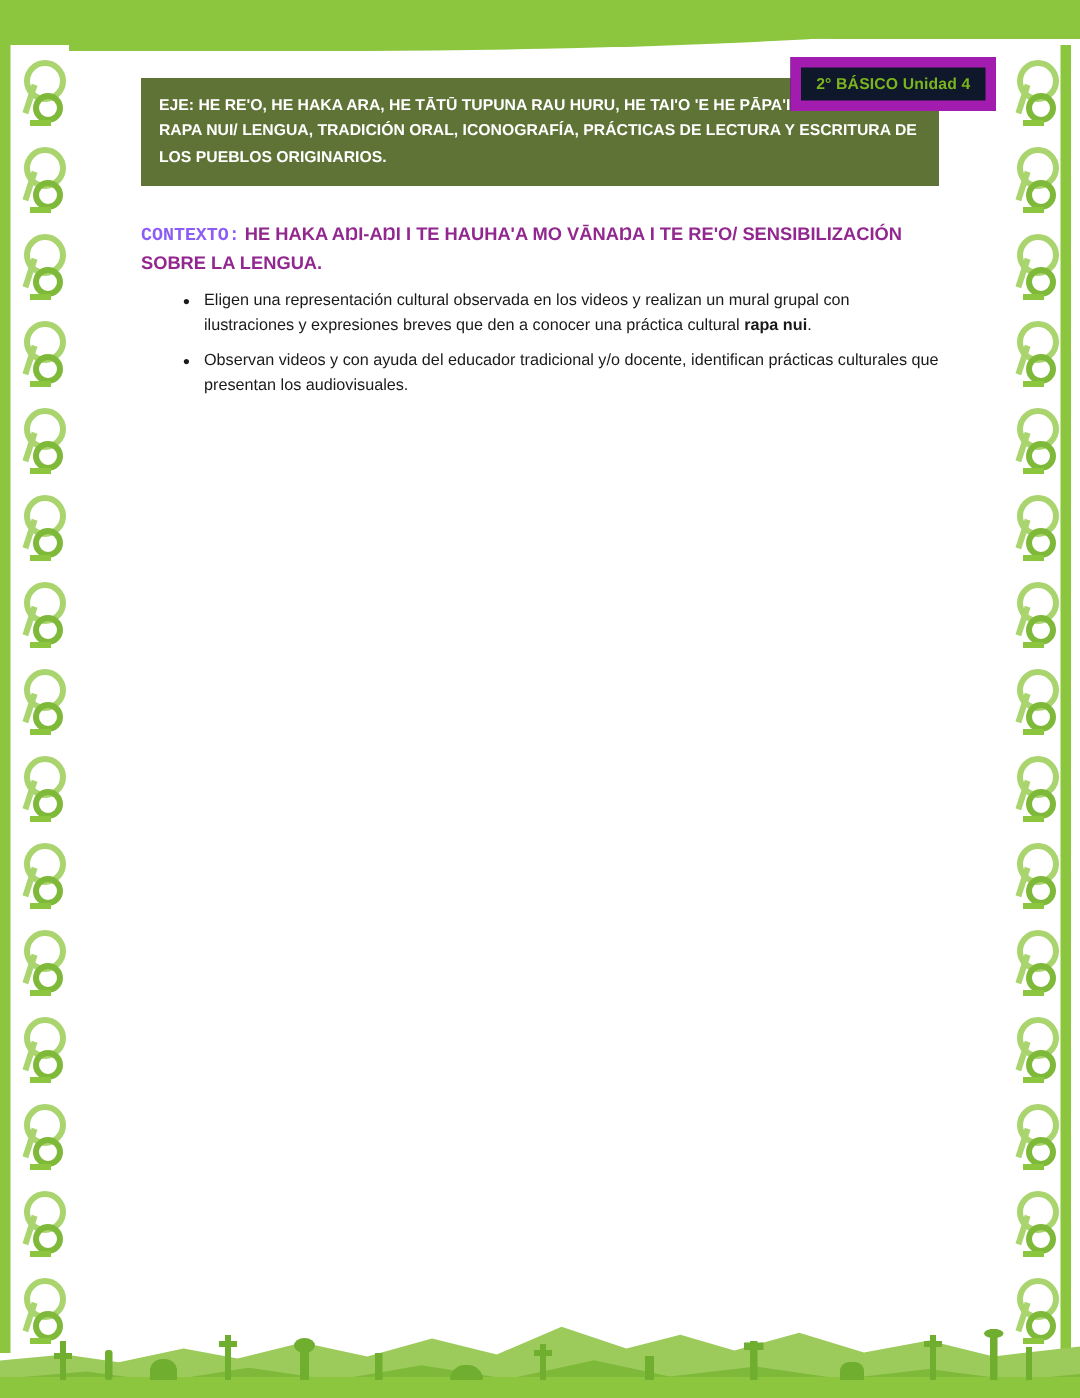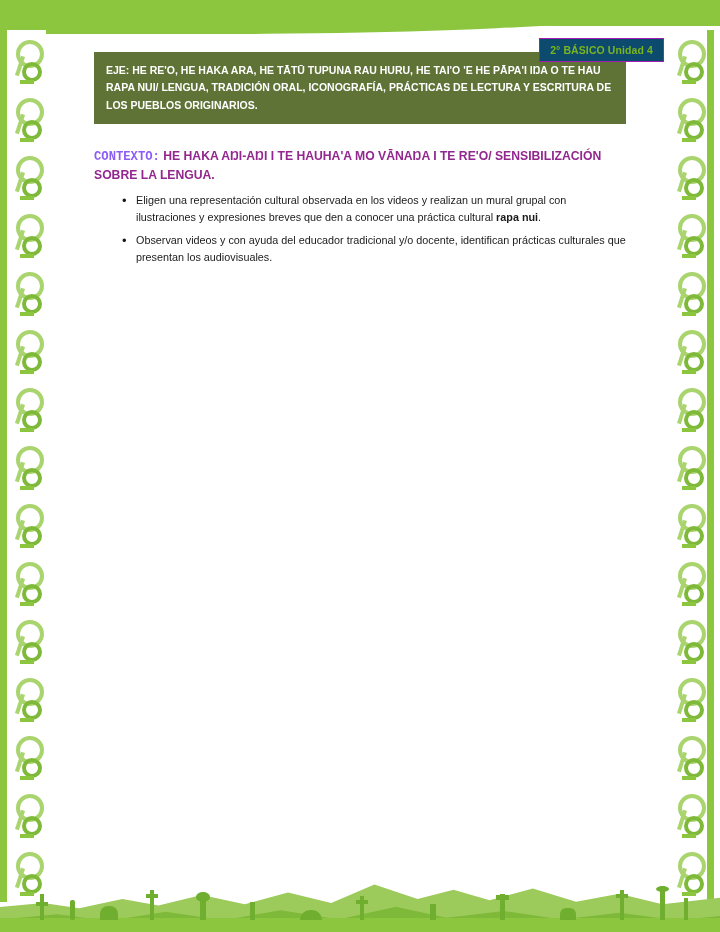--- a/index.html
+++ b/index.html
@@ -152,22 +152,22 @@
     position: absolute;
     left: 56px;
     top: 30px;
     width: 608px;
   }
 
   .unit-badge {
     position: absolute;
     right: 0;
     top: 8px;
-    background: #0c4a6e;
-    border: 1px solid #a21caf;
+    background: #0f172a;
+    border: 7px solid #a21caf;
     color: #7ab51d;
     font-size: 10.5px;
     font-weight: bold;
     padding: 5px 10px;
     letter-spacing: .1px;
     white-space: nowrap;
   }
 
   .doc-title {
     text-align: center;

